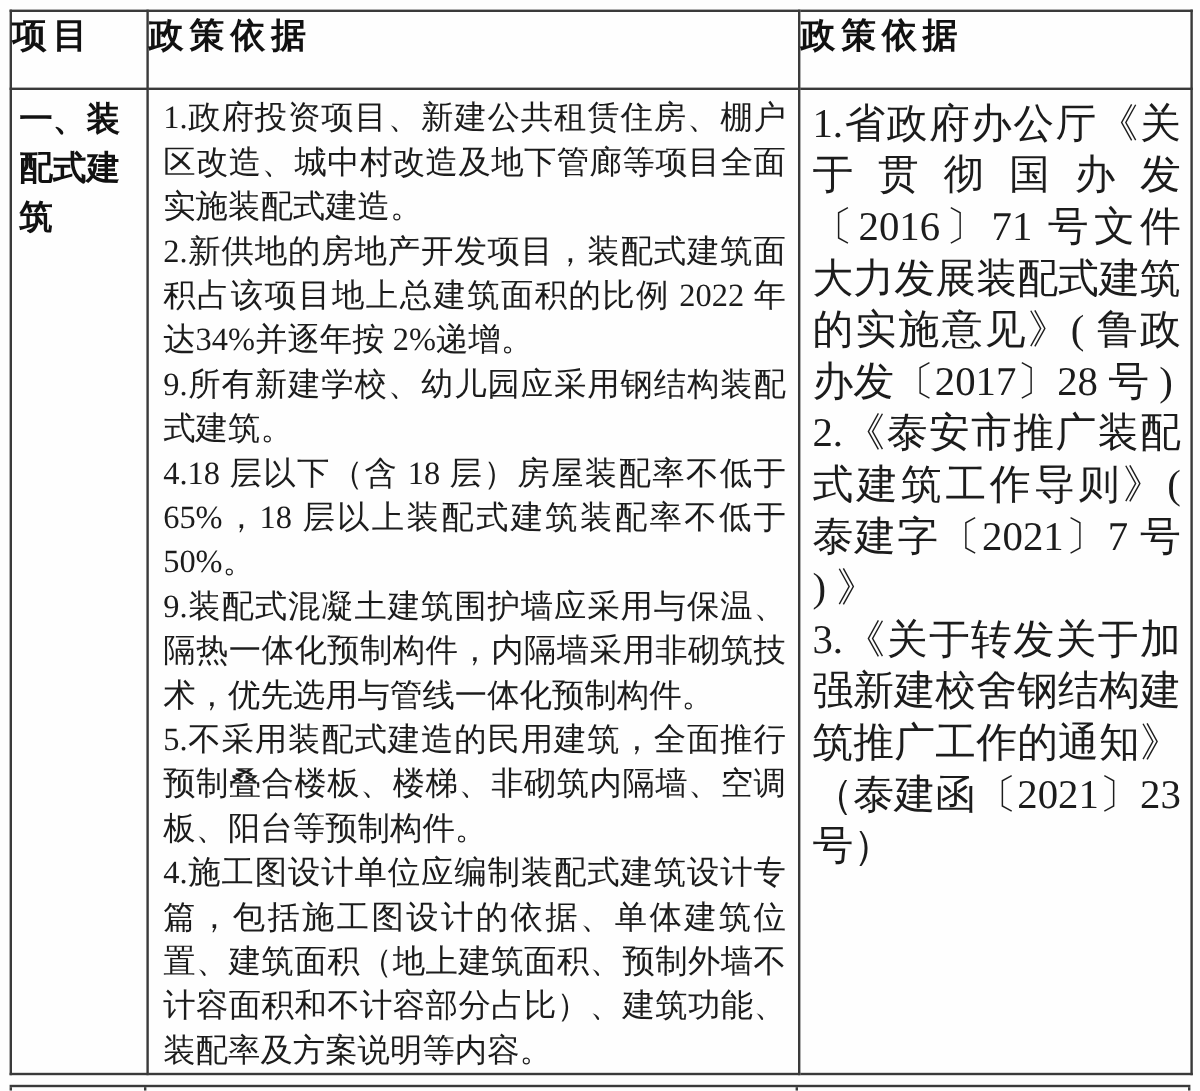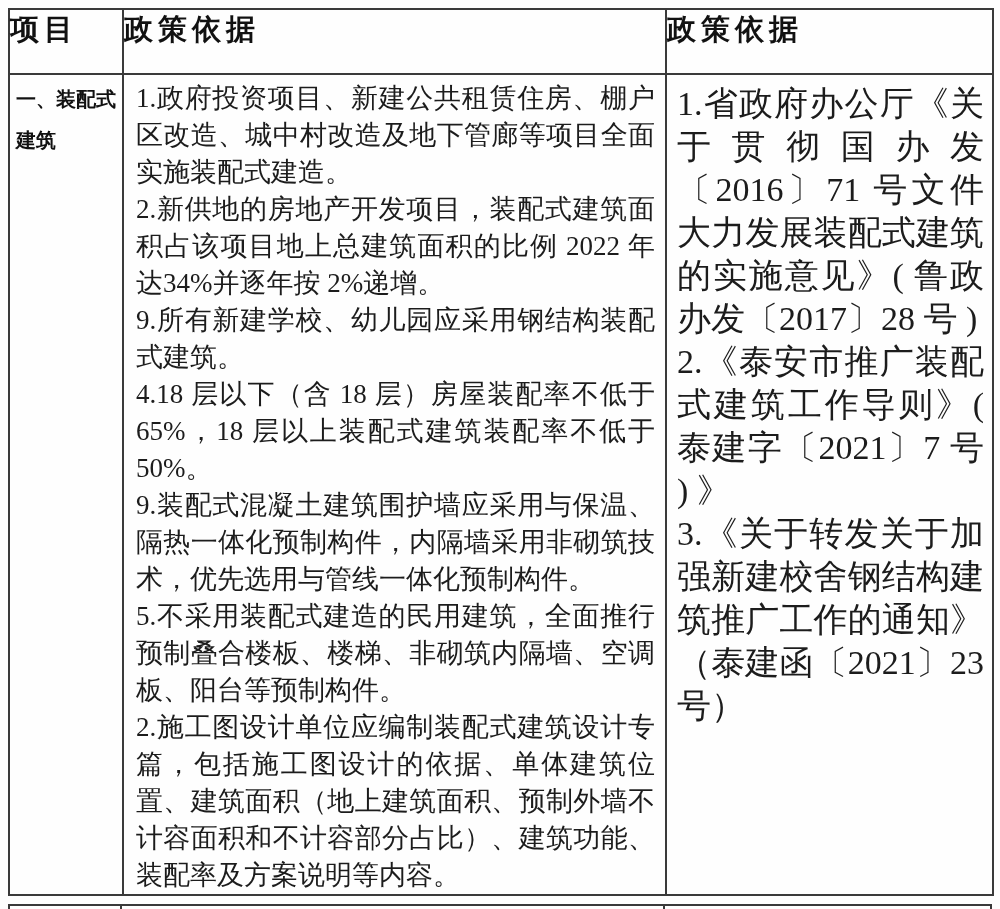--- a/index.html
+++ b/index.html
@@ -31,21 +31,21 @@
     vertical-align: middle;
     text-align: left;
     font-size: 29px;
     font-weight: bold;
     letter-spacing: 5px;
     color: #111;
   }
   td.item-cell {
     vertical-align: middle;
     text-align: left;
-    font-size: 20px;
+    font-size: 28px;
     font-weight: bold;
     line-height: 41px;
     padding: 4px 2px 4px 6px;
     color: #111;
   }
   td.req-cell {
     height: 715px;
     padding: 5px 10px 0 12px;
   }
   td.basis-cell {
@@ -105,21 +105,21 @@
     <tbody>
       <tr>
         <td class="item-cell">一、装配式建筑</td>
         <td class="req-cell">
           <div class="req-para">1.政府投资项目、新建公共租赁住房、棚户区改造、城中村改造及地下管廊等项目全面实施装配式建造。</div>
           <div class="req-para">2.新供地的房地产开发项目，装配式建筑面积占该项目地上总建筑面积的比例 2022 年达34%并逐年按 2%递增。</div>
           <div class="req-para">9.所有新建学校、幼儿园应采用钢结构装配式建筑。</div>
           <div class="req-para">4.18 层以下（含 18 层）房屋装配率不低于65%，18 层以上装配式建筑装配率不低于50%。</div>
           <div class="req-para">9.装配式混凝土建筑围护墙应采用与保温、隔热一体化预制构件，内隔墙采用非砌筑技术，优先选用与管线一体化预制构件。</div>
           <div class="req-para">5.不采用装配式建造的民用建筑，全面推行预制叠合楼板、楼梯、非砌筑内隔墙、空调板、阳台等预制构件。</div>
-          <div class="req-para">2.施工图设计单位应编制装配式建筑设计专篇，包括施工图设计的依据、单体建筑位置、建筑面积（地上建筑面积、预制外墙不计容面积和不计容部分占比）、建筑功能、装配率及方案说明等内容。</div>
+          <div class="req-para">4.施工图设计单位应编制装配式建筑设计专篇，包括施工图设计的依据、单体建筑位置、建筑面积（地上建筑面积、预制外墙不计容面积和不计容部分占比）、建筑功能、装配率及方案说明等内容。</div>
         </td>
         <td class="basis-cell">
           <div class="basis-para">1.省政府办公厅《关于贯彻国办发〔2016〕71 号文件大力发展装配式建筑的实施意见》( 鲁政办发〔2017〕28 号 )</div>
           <div class="basis-para">2.《泰安市推广装配式建筑工作导则》( 泰建字〔2021〕7 号 ) 》</div>
           <div class="basis-para">3.《关于转发关于加强新建校舍钢结构建筑推广工作的通知》（泰建函〔2021〕23 号）</div>
         </td>
       </tr>
     </tbody>
   </table>
 

